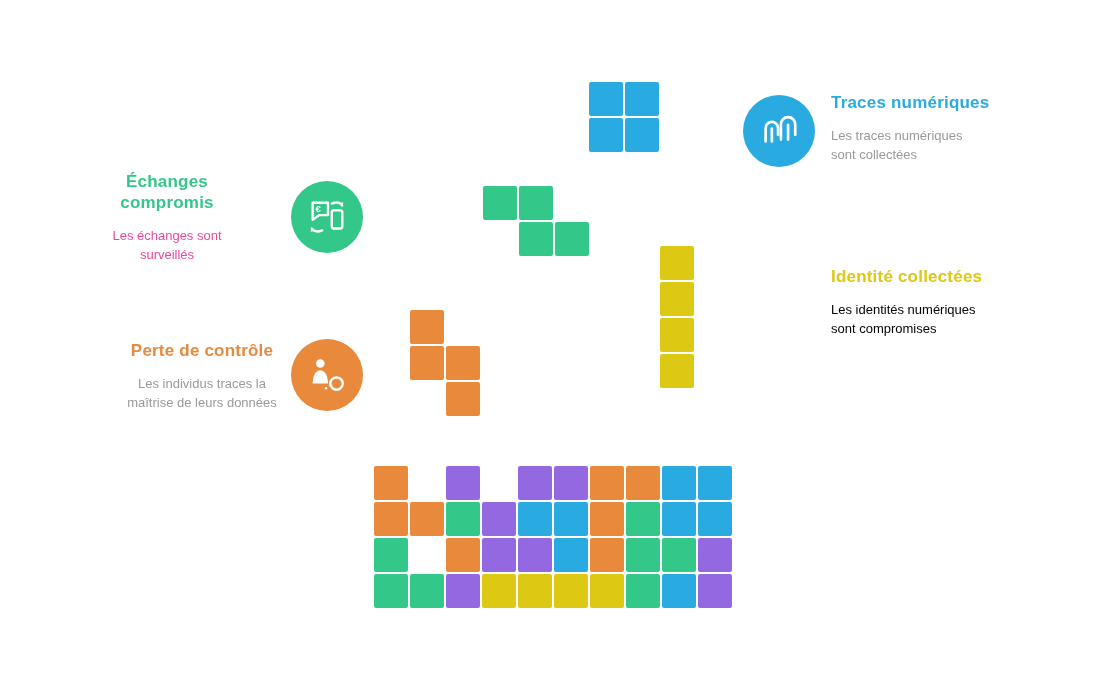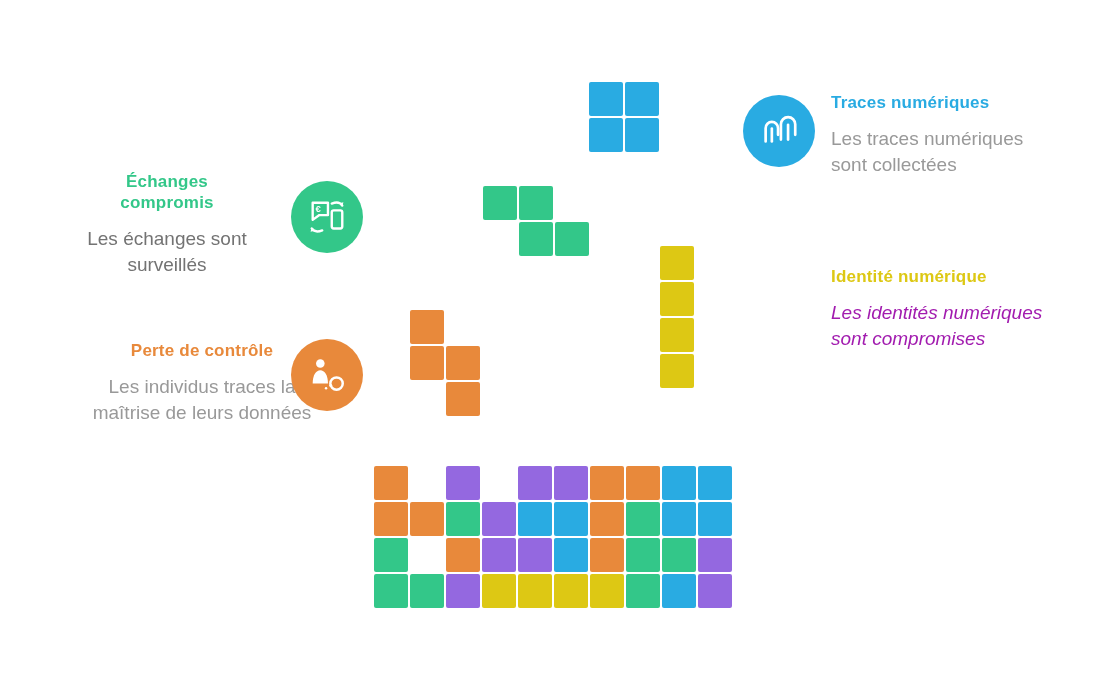--- a/index.html
+++ b/index.html
@@ -16,21 +16,21 @@
     display:flex; align-items:center; justify-content:center;
   }
   .label { position:absolute; }
   .label.align-right { text-align:center; width:220px; }
   .label.align-left { text-align:left; width:230px; }
   .title {
     font-size:17px; font-weight:bold; line-height:21px;
     white-space:pre-line; letter-spacing:0.2px;
   }
   .desc {
-    font-size:19px; line-height:26px; margin-top:13px;
+    font-size:13px; line-height:19px; margin-top:13px;
     white-space:pre-line;
   }
   
   #traces-badge   { left:743px; top:95px;  }
   #traces-text    { left:831px; top:92px;  }
   #echanges-text  { right:827px; top:171px; }
   #echanges-badge { left:291px; top:181px; }
   #identite-badge { left:743px; top:265px; }
   #identite-text  { left:831px; top:266px; }
   #perte-text     { right:792px; top:340px; }
@@ -110,42 +110,42 @@
   </div>
   <div class="label align-left" id="traces-text">
     <div class="title" style="color: rgb(41, 171, 226);">Traces numériques</div>
     <div class="desc" style="color: rgb(153, 153, 153);">Les traces numériques
 sont collectées</div>
   </div>
 
   <div class="label align-right" id="echanges-text">
     <div class="title" style="color: rgb(51, 199, 137);">Échanges
 compromis</div>
-    <div class="desc" style="color: #737373;">Les échanges sont
+    <div class="desc" style="color: #ec4899;">Les échanges sont
 surveillés</div>
   </div>
   <div class="badge" id="echanges-badge" style="background: rgb(51, 199, 137);">
     <svg width="42" height="42" viewBox="0 0 44 44">
       <g fill="none" stroke="#ffffff" stroke-width="2.5" stroke-linecap="round" stroke-linejoin="round">
         <path d="M7 7 h16 v13 h-9 l-7 5 z"></path>
         <rect x="27" y="15" width="11" height="19" rx="2"></rect>
         <path d="M27 8 c5 -2 9 -1 11 2"></path>
         <path d="M17 36 c-5 2 -9 1 -11 -2"></path>
       </g>
       <g fill="#ffffff">
         <path d="M38 11 l1.2 -4.5 -4.5 1.2 z"></path>
         <path d="M6 33 l-1.2 4.5 4.5 -1.2 z"></path>
       </g>
       <text x="10" y="17" fill="#ffffff" font-size="10" font-weight="bold">€</text>
     </svg>
   </div>
 
   <div class="label align-left" id="identite-text">
-    <div class="title" style="color: rgb(221, 200, 20);">Identité numérique</div>
-    <div class="desc" style="color: #a21caf; font-style: italic;">Les identités numériques
+    <div class="title" style="color: rgb(221, 200, 20);">Identité collectées</div>
+    <div class="desc" style="color: #000000;">Les identités numériques
 sont compromises</div>
   </div>
 
   <div class="label align-right" id="perte-text">
     <div class="title" style="color: rgb(232, 137, 59);">Perte de contrôle</div>
     <div class="desc" style="color: rgb(153, 153, 153);">Les individus traces la
 maîtrise de leurs données</div>
   </div>
   <div class="badge" id="perte-badge" style="background: rgb(232, 137, 59);">
     <svg width="42" height="42" viewBox="0 0 44 44">

